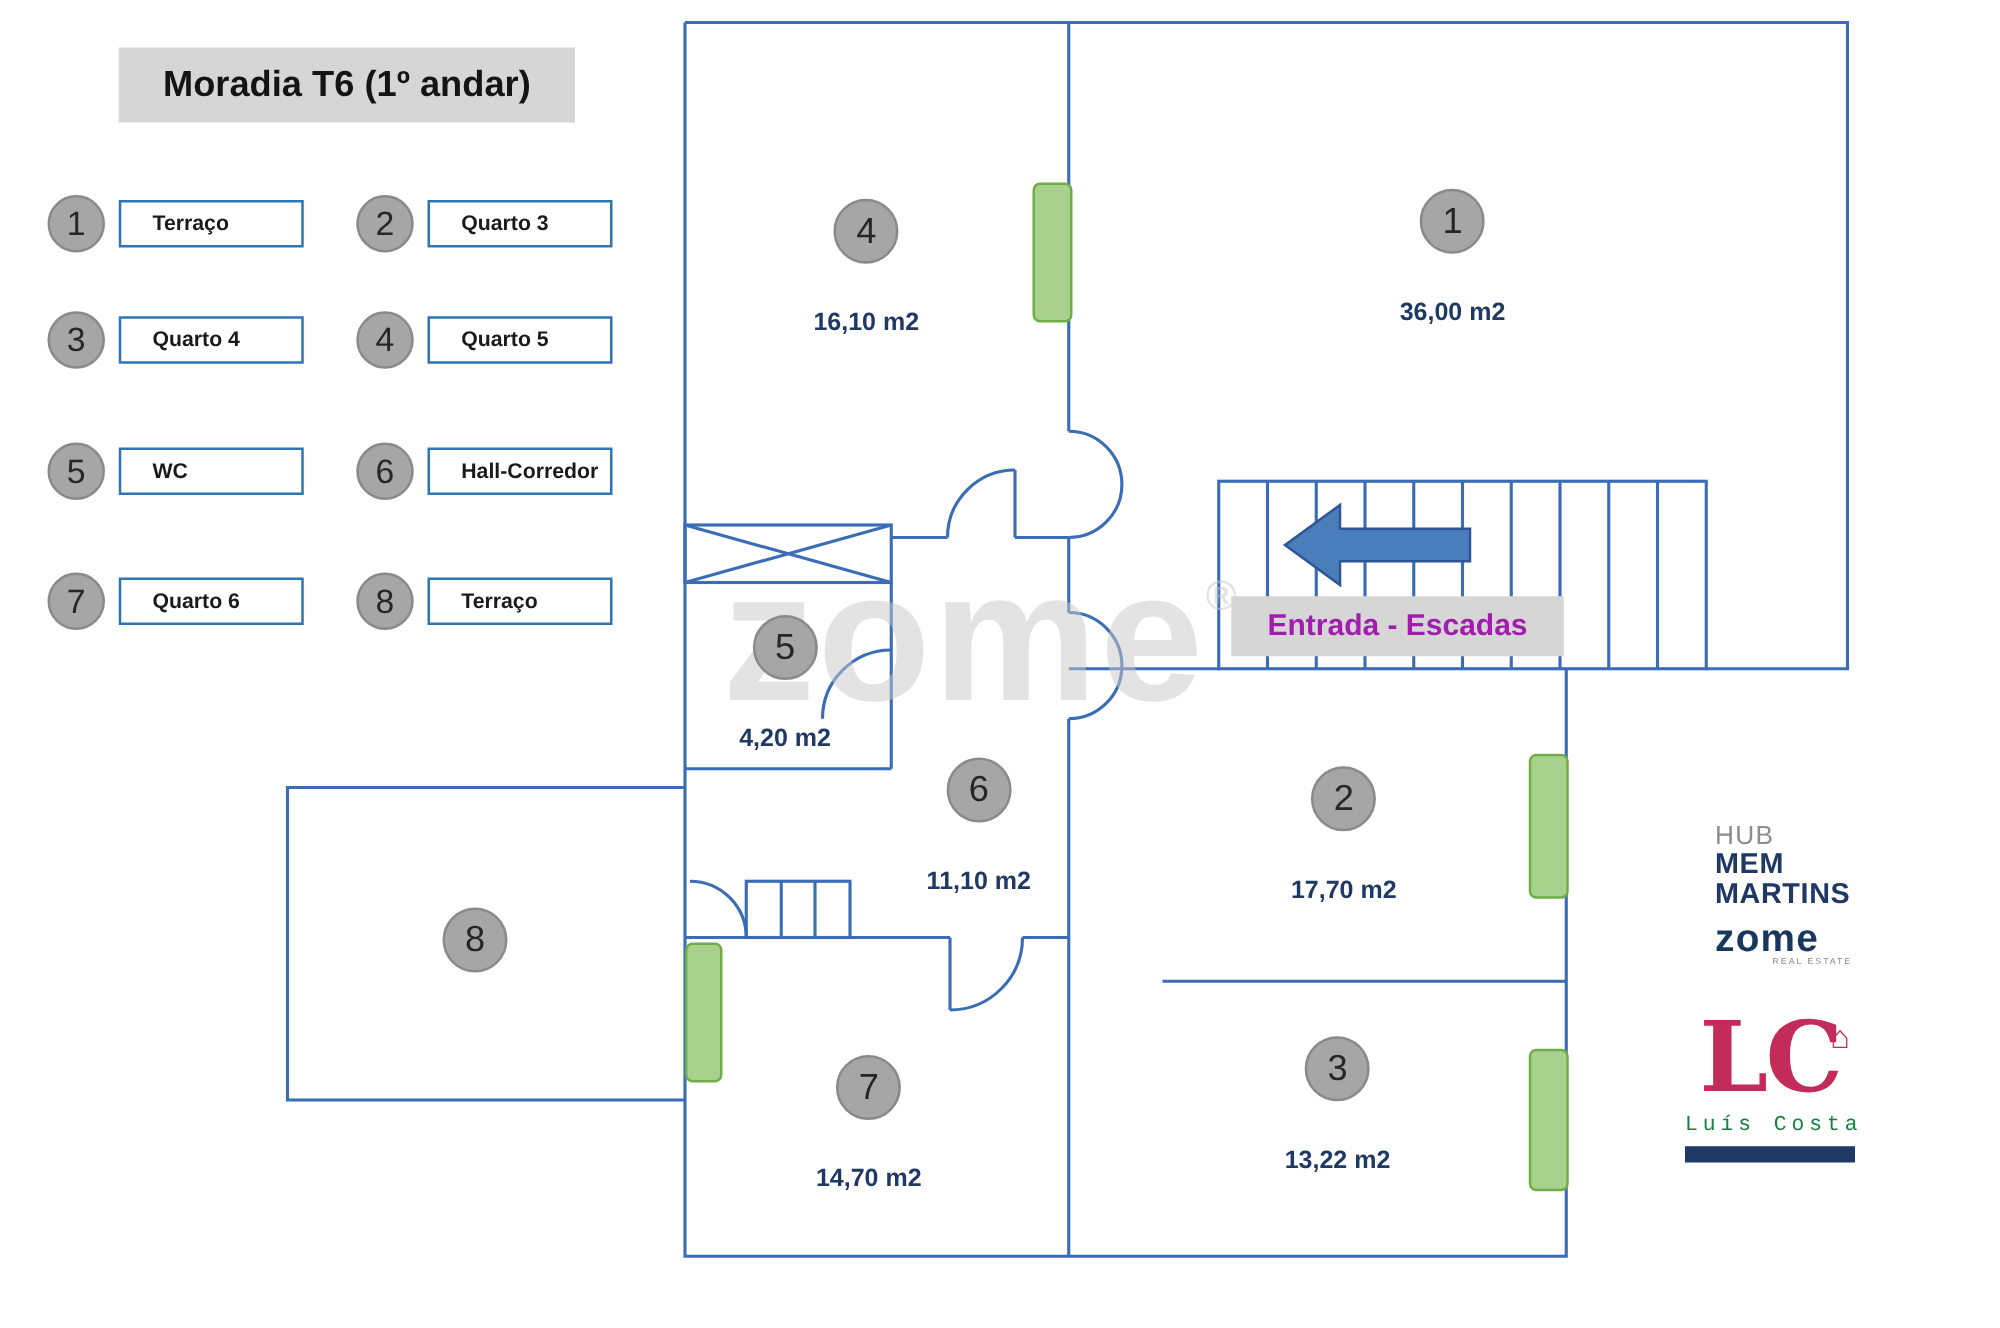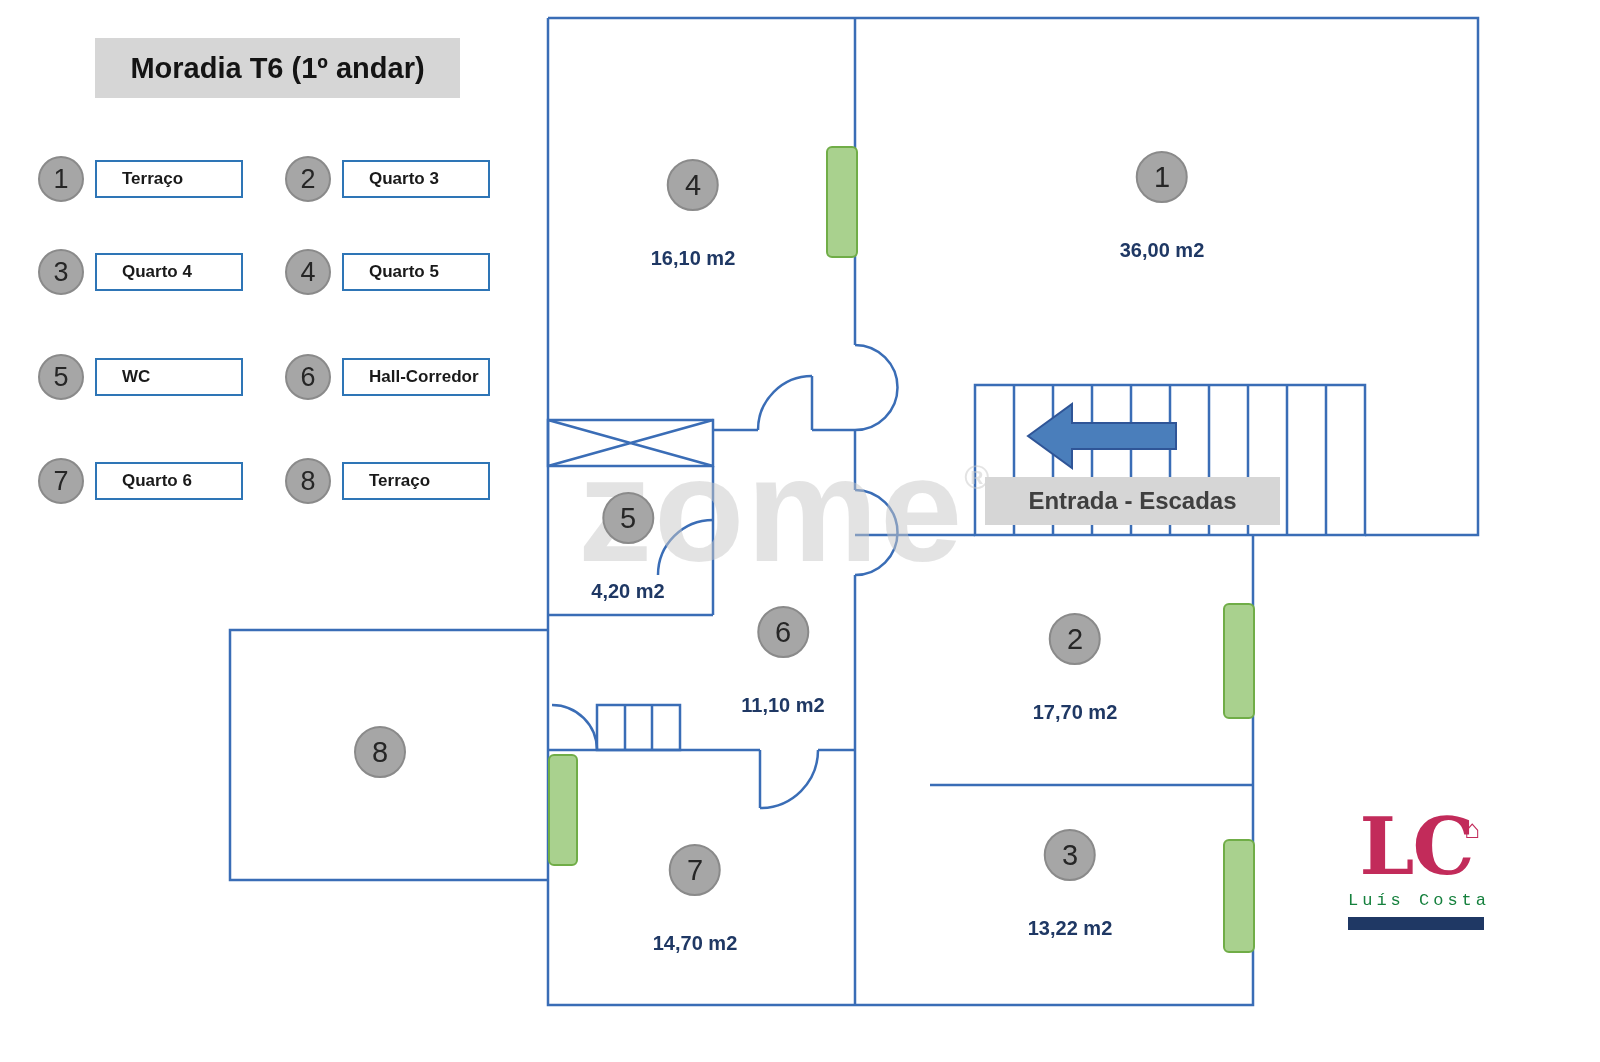--- a/index.html
+++ b/index.html
@@ -17,23 +17,23 @@
              display:flex; align-items:center; justify-content:center; font-size:27px; color:#262626; }
   .lbox { width:148px; height:38px; background:#ffffff; border:2px solid #2e75b6;
           display:flex; align-items:center; padding-left:25px; font-size:17px; font-weight:bold; color:#1a1a1a; }
 
   .room-marker { position:absolute; display:flex; flex-direction:column; align-items:center;
                  transform:translateX(-50%); z-index:3; }
   .rcircle { width:52px; height:52px; border-radius:50%; background:#a6a6a6; border:2px solid #8a8a8a;
              display:flex; align-items:center; justify-content:center; font-size:29px; color:#262626; }
   .rarea { margin-top:36px; font-size:20px; font-weight:bold; color:#1f3864; white-space:nowrap; }
 
-  .entrada { position:absolute; left:985px; top:477px; width:295px; height:48px; background:#d6d6d6;
+  .entrada { position:absolute; left:985px; top:477px; width:266px; height:48px; background:#d6d6d6;
              display:flex; align-items:center; justify-content:center; font-size:24px; font-weight:bold;
-             color:#404040; z-index:3; }
+             color:#a21caf; z-index:3; }
 
   .watermark { position:absolute; left:578px; top:436px; z-index:2; font-size:148px; font-weight:bold;
                color:#c9c9c9; opacity:.5; line-height:1; letter-spacing:2px; pointer-events:none; }
   .watermark sup { font-size:34px; vertical-align:72px; }
 
   .brand-hub { position:absolute; left:1372px; top:658px; z-index:3; line-height:1.02; }
   .hub-line1 { color:#8c8c8c; font-size:21px; letter-spacing:1px; }
   .hub-line2, .hub-line3 { color:#1f3864; font-size:23px; font-weight:bold; letter-spacing:.5px; }
   .zome-logo { margin-top:9px; color:#17375e; font-size:31px; font-weight:bold; letter-spacing:1px; }
   .zome-tag { color:#8c8c8c; font-size:7px; letter-spacing:1.6px; margin-left:46px; margin-top:-1px; }
@@ -166,20 +166,27 @@
     <div class="rcircle">7</div>
     <div class="rarea">14,70 m2</div>
   </div>
   <div class="room-marker" style="left:1070px;top:829px">
     <div class="rcircle">3</div>
     <div class="rarea">13,22 m2</div>
   </div>
 
   <div class="entrada">Entrada - Escadas</div>
 
+  <div class="brand-hub">
+    <div class="hub-line1">HUB</div>
+    <div class="hub-line2">MEM</div>
+    <div class="hub-line3">MARTINS</div>
+    <div class="zome-logo">zome</div>
+    <div class="zome-tag">REAL ESTATE</div>
+  </div>
 
   <div class="brand-lc">
     <div class="lc-mono">LC</div>
     <span class="lc-house">⌂</span>
     <div class="lc-name">Luís Costa</div>
     <div class="lc-bar"></div>
   </div>
 
 </div>
 

